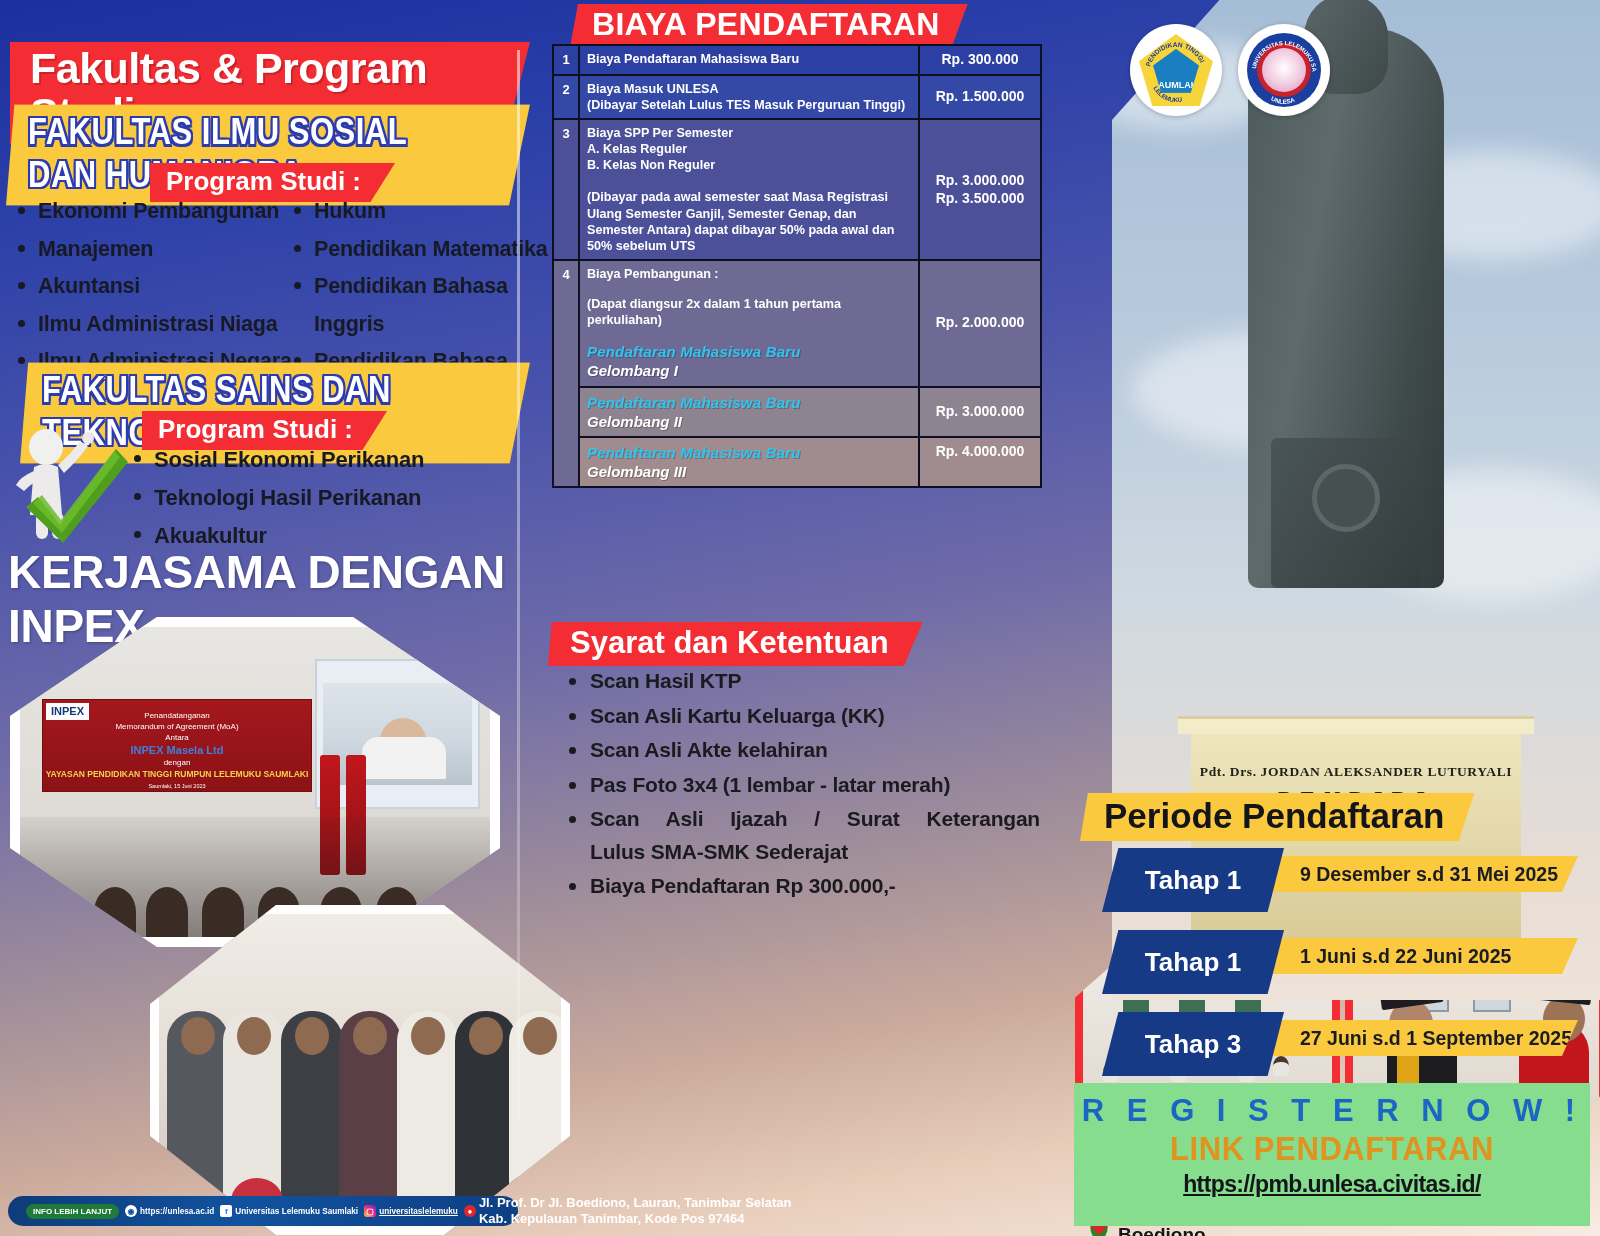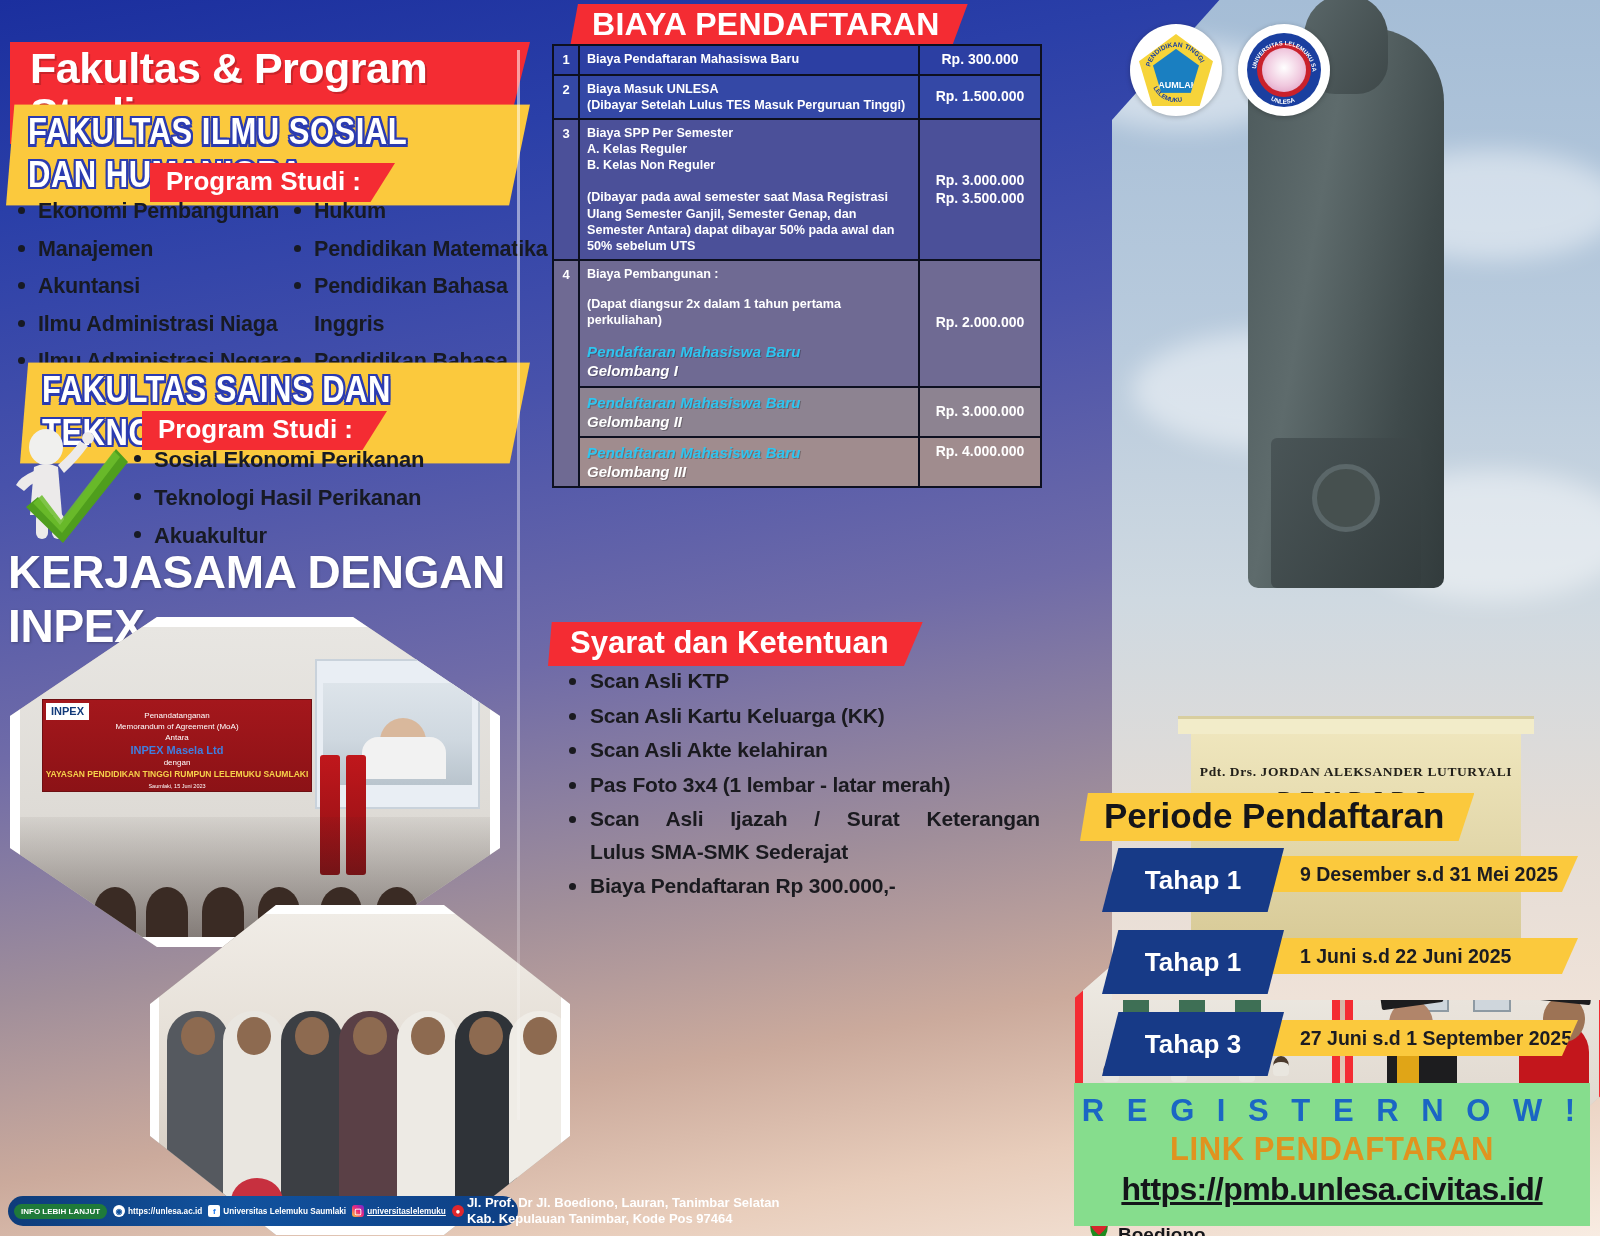--- a/index.html
+++ b/index.html
@@ -229,20 +229,21 @@
     font-weight: 700;
   }
   #info-pill {
     background: #1f7a3a;
     color: #fff;
     font-size: 8px;
     font-weight: 800;
     padding: 3px 7px;
     border-radius: 10px;
     white-space: nowrap;
+    margin-left: 12px;
   }
   .ib-item { display: flex; align-items: center; gap: 3px; white-space: nowrap; }
   .ib-ic {
     width: 12px; height: 12px; border-radius: 50%;
     display: inline-flex; align-items: center; justify-content: center;
     font-size: 8px; font-weight: 900; color: #11529e; background: #fff;
     flex: 0 0 auto;
   }
   .ib-ic.fb { background:#fff; color:#1877f2; border-radius:2px; }
   .ib-ic.ig { background: linear-gradient(45deg,#f9ce34,#ee2a7b,#6228d7); color:#fff; border-radius:3px; }
@@ -559,21 +560,21 @@
   #link-pendaftaran {
     color: #e0931f;
     font-size: 31px;
     font-weight: 900;
     letter-spacing: 0.6px;
     margin-top: 2px;
     transform: scaleY(1.1);
   }
   #link-url {
     color: #14151a;
-    font-size: 32px;
+    font-size: 23px;
     font-weight: 800;
     text-decoration: underline;
     margin-top: 4px;
     letter-spacing: -0.6px;
   }
 
   #divider-line {
     position: absolute; left: 517px; top: 50px;
     width: 3px; height: 1070px;
     background: linear-gradient(180deg, rgba(255,255,255,.55), rgba(255,255,255,.18));
@@ -775,21 +776,21 @@
             <span class="wave-sub">Gelombang III</span>
           </td>
           <td class="amt" style="vertical-align:top">Rp. 4.000.000</td>
         </tr>
       </tbody>
     </table>
 
     <div id="syarat-title">Syarat dan Ketentuan</div>
 
     <ul id="syarat-list">
-      <li>Scan Asli KTP</li>
+      <li>Scan Hasil KTP</li>
       <li>Scan Asli Kartu Keluarga (KK)</li>
       <li>Scan Asli Akte kelahiran</li>
       <li>Pas Foto 3x4 (1 lembar - latar merah)</li>
       <li class="just">
         <span style="display:block;text-align:justify;text-align-last:justify;">Scan Asli Ijazah / Surat Keterangan</span>
         <span class="l2">Lulus SMA-SMK Sederajat</span>
       </li>
       <li>Biaya Pendaftaran Rp 300.000,-</li>
     </ul>
 

